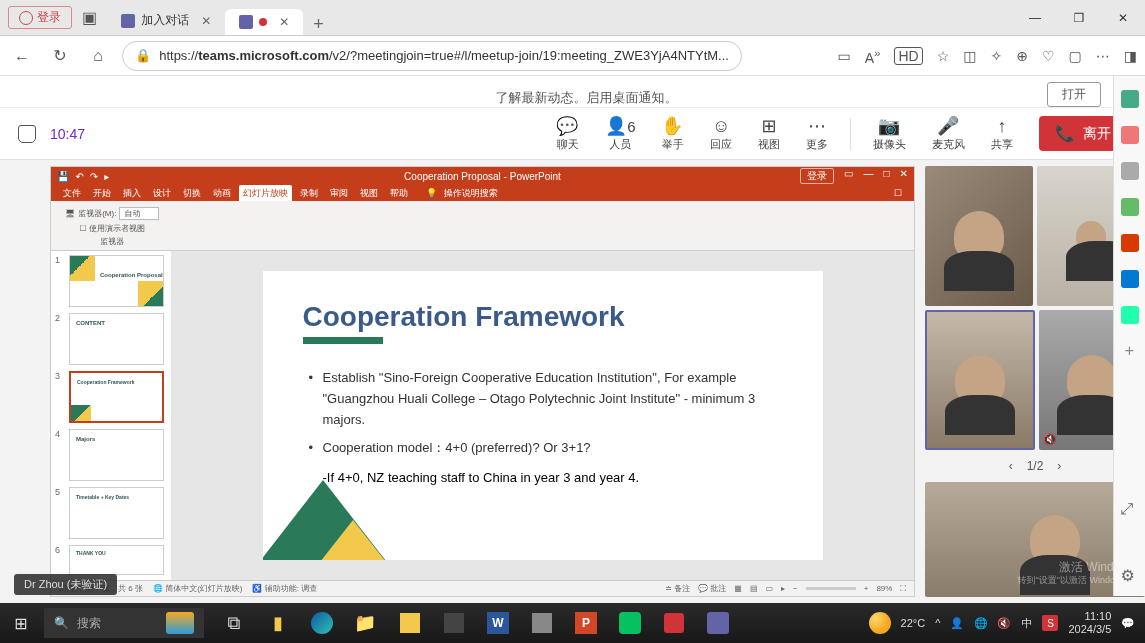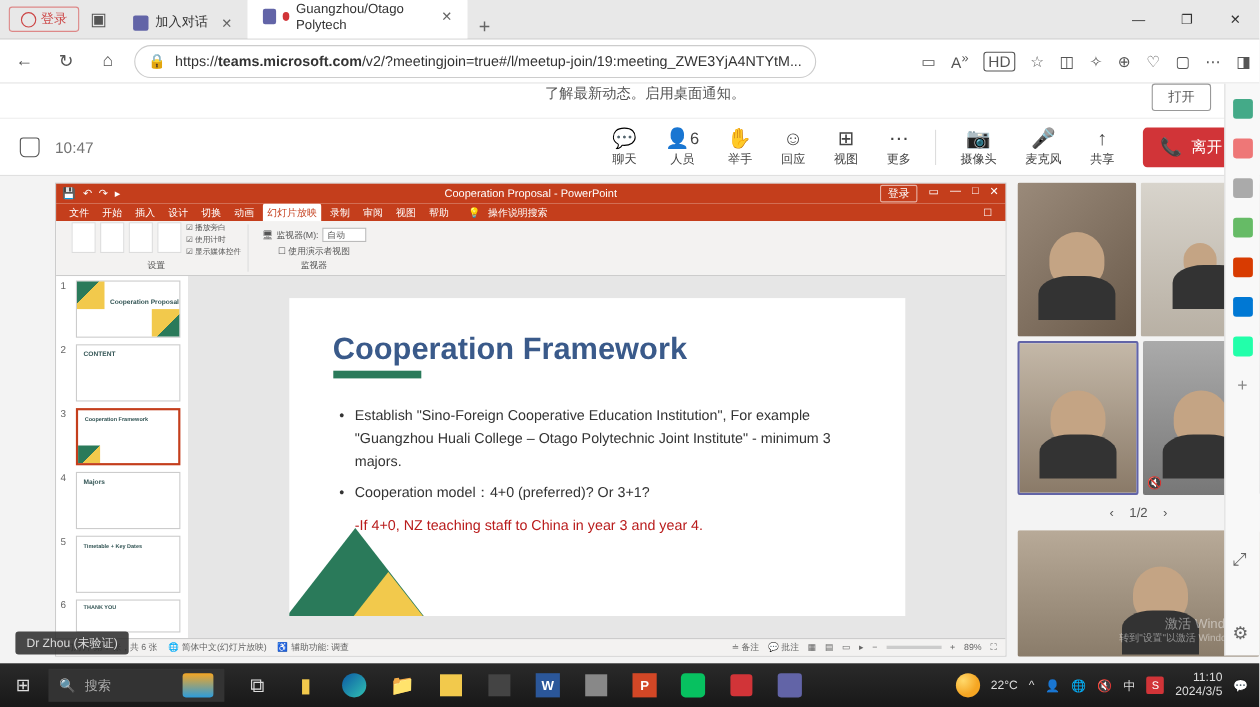--- a/index.html
+++ b/index.html
@@ -18,29 +18,29 @@
 .win-controls { margin-left:auto; display:flex; }
 .win-btn { width:44px; height:30px; display:flex; align-items:center; justify-content:center; color:#333; font-size:12px; }
 
 .addr-row { height:40px; background:#fff; display:flex; align-items:center; gap:10px; padding:0 8px; border-bottom:1px solid #ddd; }
 .nav-btn { width:28px; height:28px; display:flex; align-items:center; justify-content:center; color:#555; border-radius:4px; }
 .addr-bar { flex:1; height:30px; border:1px solid #ccc; border-radius:15px; display:flex; align-items:center; padding:0 12px; font-size:13px; color:#333; gap:8px; max-width:620px; }
 .addr-icons { display:flex; gap:14px; margin-left:auto; color:#555; align-items:center; }
 .addr-icons span { font-size:14px; }
 
 
-.notif { height:32px; background:#fff; display:flex; align-items:flex-start; justify-content:center; font-size:13px; color:#555; position:relative; border-bottom:1px solid #eee;padding-left:28px; }
+.notif { height:32px; background:#fff; display:flex; align-items:flex-end; justify-content:center; font-size:13px; color:#555; position:relative; border-bottom:1px solid #eee;padding-left:28px; }
 .notif-actions { position:absolute; right:6px; display:flex; align-items:center; gap:10px; }
 .notif-open { padding:3px 14px; border:1px solid #999; border-radius:3px; font-size:12px; }
 .notif-close { width:28px; text-align:center; color:#777; font-size:15px; }
 
 
 .teams-bar { height:52px; background:#fff; display:flex; align-items:center; padding:0 18px; border-bottom:1px solid #e0e0e0; }
 .shield { width:18px; height:18px; border:1.5px solid #555; border-radius:3px 3px 5px 5px; margin-right:14px; }
-.time { font-size:14px; color:#737373; }
+.time { font-size:14px; color:#6d28d9; }
 .teams-actions { margin-left:auto; display:flex; align-items:center; gap:6px; }
 .t-btn { display:flex; flex-direction:column; align-items:center; font-size:11px; color:#444; padding:0 10px; min-width:42px; }
 .t-btn .ico { font-size:18px; height:22px; display:flex; align-items:center; }
 .leave { background:#d13438; color:#fff; padding:8px 16px; border-radius:4px; display:flex; align-items:center; gap:8px; font-size:14px; margin-left:10px; }
 .leave .ico { font-size:16px; }
 
 
 .content { display:flex; height:443px; background:#f3f3f3; padding:6px 0 6px 50px; gap:10px; }
 
 
@@ -65,21 +65,21 @@
 .thumb.sel { border:2px solid #c43e1c; }
 .thumb-accent { position:absolute; width:30px; height:30px; background:linear-gradient(135deg,#2a7a5a 50%,#f2c94c 50%); }
 
 .slide-area { flex:1; background:#e6e6e6; padding:20px; display:flex; justify-content:center; }
 .slide { width:100%; max-width:560px; background:#fff; padding:30px 40px; position:relative; overflow:hidden; }
 .slide h1 { color:#3a5a8a; font-size:28px; font-weight:700; margin-bottom:4px; }
 .slide-underline { width:80px; height:7px; background:#2a7a5a; margin-bottom:24px; }
 .slide ul { list-style:none; padding-left:20px; font-size:13px; color:#333; line-height:1.6; }
 .slide ul li { position:relative; margin-bottom:8px; }
 .slide ul li::before { content:"•"; position:absolute; left:-14px; }
-.slide-sub { padding-left:20px; font-size:13px; color:#b91c1c; line-height:1.7; margin-top:4px; }
+.slide-sub { padding-left:20px; font-size:13px; color:#000000; line-height:1.7; margin-top:4px; }
 .slide-accent { position:absolute; bottom:-30px; left:-20px; width:140px; height:140px; }
 .tri1 { position:absolute; width:0; height:0; border-left:70px solid transparent; border-right:70px solid transparent; border-bottom:90px solid #2a7a5a; bottom:20px; left:10px; }
 .tri2 { position:absolute; width:0; height:0; border-left:55px solid transparent; border-right:55px solid transparent; border-bottom:70px solid #f2c94c; bottom:0; left:55px; }
 
 .ppt-status { height:16px; background:#f3f2f1; border-top:1px solid #ccc; font-size:8px; color:#666; display:flex; align-items:center; padding:0 8px; gap:10px; }
 .ppt-status-right { margin-left:auto; display:flex; gap:8px; align-items:center; }
 
 
 .videos { width:220px; display:flex; flex-direction:column; gap:4px; }
 .vid-row { display:flex; gap:4px; height:140px; }
@@ -118,21 +118,20 @@
   <span style="margin-left:10px;color:#555">▣</span>
   <div class="tab-strip">
     <div class="tab">
       <span class="tab-icon" style="background:#6264a7;border-radius:2px"></span>
       <span>加入对话</span>
       <span class="tab-close">✕</span>
     </div>
     <div class="tab active">
       <span class="tab-icon" style="background:#6264a7;border-radius:2px;position:relative"></span>
       <span style="width:8px;height:8px;background:#d13438;border-radius:50%;display:inline-block"></span>
-      <span>Guangzhou/Otago Polytech</span>
       <span class="tab-close">✕</span>
     </div>
     <div class="newtab">+</div>
   </div>
   <div class="win-controls">
     <div class="win-btn">—</div>
     <div class="win-btn">❐</div>
     <div class="win-btn">✕</div>
   </div>
 </div>
@@ -244,34 +243,20 @@
       <span>动画</span>
       <span class="active-tab">幻灯片放映</span>
       <span>录制</span>
       <span>审阅</span>
       <span>视图</span>
       <span>帮助</span>
       <span style="margin-left:6px">💡 <span>操作说明搜索</span></span>
       <span style="margin-left:auto">☐</span>
     </div>
     <div class="ppt-ribbon">
-      <div class="rib-group">
-        <div class="rib-icons">
-            <div class="rib-ico"></div>
-            <div class="rib-ico"></div>
-            <div class="rib-ico"></div>
-            <div class="rib-ico"></div>
-          <div style="display:flex;flex-direction:column;font-size:7px;gap:1px;justify-content:center">
-            <span>☑ <span>播放旁白</span></span>
-            <span>☑ <span>使用计时</span></span>
-            <span>☑ <span>显示媒体控件</span></span>
-          </div>
-        </div>
-        <div class="rib-label">设置</div>
-      </div>
       <div class="rib-group" style="border:none">
         <div style="font-size:8px;display:flex;align-items:center;gap:3px">
             <span>🖥</span>
             <span>监视器(M):</span> 
             <span style="border:1px solid #bbb;padding:0 18px 0 4px;background:#fff">自动</span>
           </div>
         <div style="font-size:8px;margin-top:3px">☐ <span>使用演示者视图</span></div>
         <div class="rib-label">监视器</div>
       </div>
     </div>

